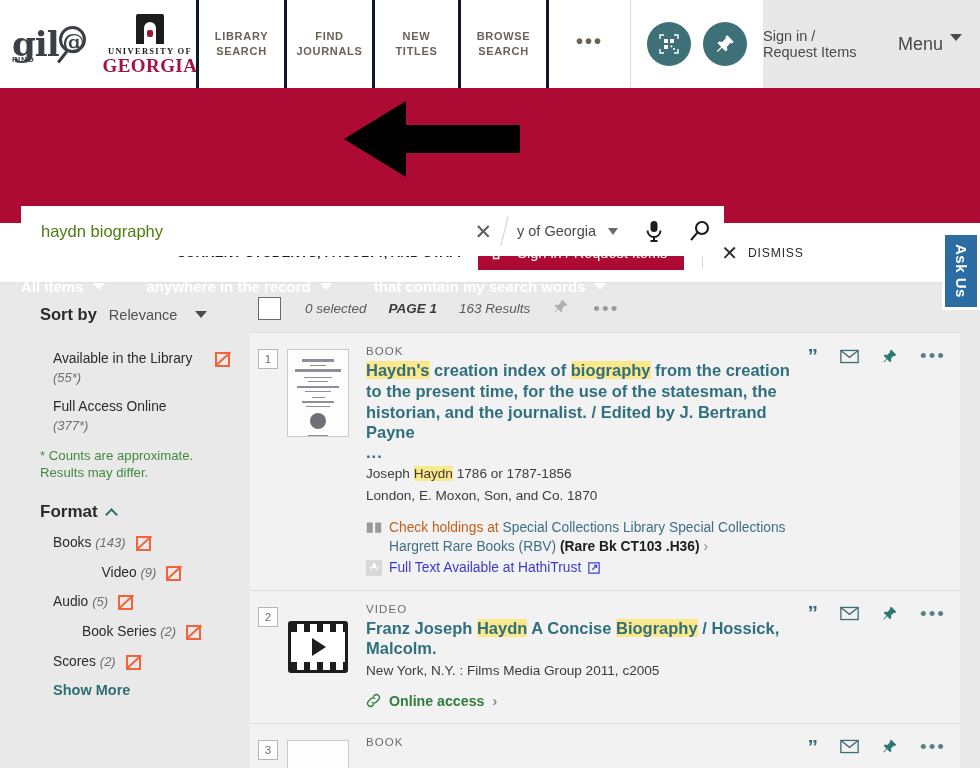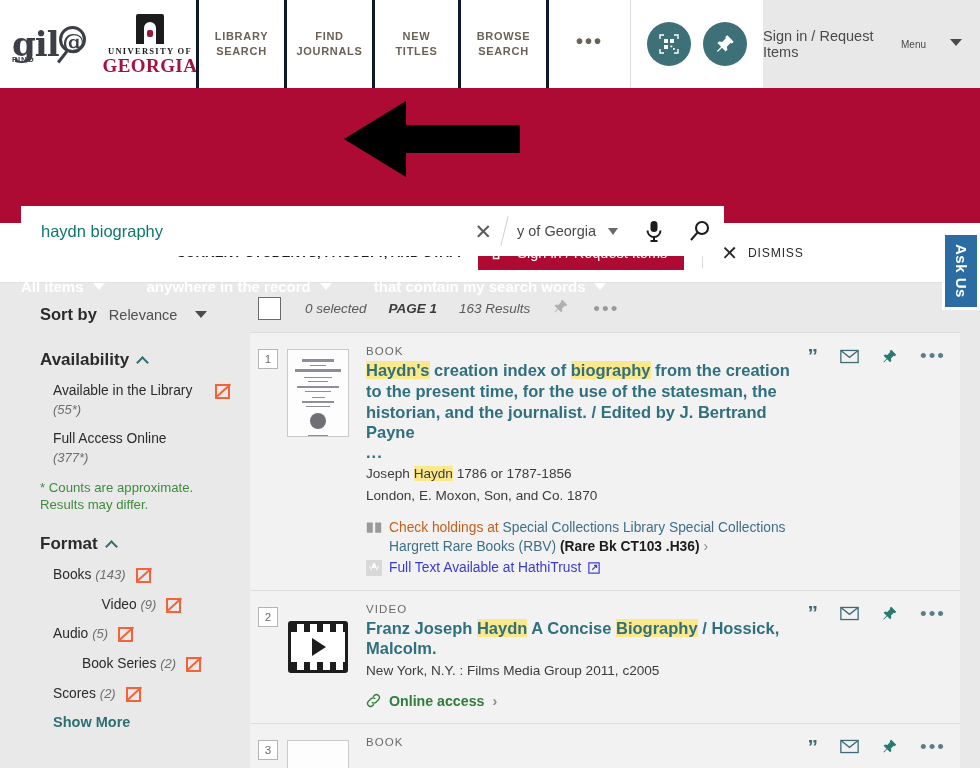--- a/index.html
+++ b/index.html
@@ -34,30 +34,30 @@
     display:flex; align-items:center; justify-content:center; text-align:center;
     font-size:11px; font-weight:600; letter-spacing:.7px; color:#6b6257;
     padding:0 12px; line-height:1.35; cursor:pointer; white-space:pre-line;
   }
   .navitem.w1 { width:88px; } .navitem.w2 { width:88px; } .navitem.w3 { width:86px; }
   .navitem.w4 { width:88px; } .navitem.dots { width:84px; font-size:20px; color:#6b6257; letter-spacing:2px; padding-bottom:6px;}
   .circlebtns { border-left:1px solid #dcdcdc; display:flex; align-items:center; gap:12px; padding:0 16px; }
   .cbtn { width:44px; height:44px; border-radius:50%; background:#3d7077; display:flex; align-items:center; justify-content:center; cursor:pointer; }
   .signzone { flex:1; background:#e8e8e8; display:flex; align-items:center; justify-content:flex-end; padding-right:18px; gap:26px; }
   .signzone .lnk { font-size:14.5px; color:#4a4a4a; cursor:pointer; }
-  .menuwrap { display:flex; align-items:flex-start; gap:24px; font-size:10px; color:#4a4a4a; cursor:pointer; }
+  .menuwrap { display:flex; align-items:flex-start; gap:7px; font-size:18px; color:#4a4a4a; cursor:pointer; }
   .caret-d { width:0;height:0;border-left:6px solid transparent;border-right:6px solid transparent;border-top:7px solid #4a4a4a; }
 
   
   .redband { background:#ad0b33; height:135px; padding:19px 0 0 0; position:relative; }
   .searchbox {
     position:absolute; left:21px; top:118px; width:703px; height:50px;
     background:#fff; display:flex; align-items:center;
   }
-  .sb-input { flex:1; padding-left:20px; font-size:16.5px; color:#0f766e; }
+  .sb-input { flex:1; padding-left:20px; font-size:16.5px; color:#4d7c0f; }
   .sb-clear { font-size:21px; color:#5c5c5c; padding:0 12px; cursor:pointer; line-height:1; }
   .sb-div { width:1px; height:30px; background:#d0d0d0; transform:rotate(14deg); }
   .sb-scope { font-size:14.5px; color:#4a4a4a; padding-left:12px; white-space:nowrap; }
   .sb-caret { width:0;height:0;border-left:5.5px solid transparent;border-right:5.5px solid transparent;border-top:7px solid #6a6a6a; margin:0 14px 0 12px; }
   .sb-mic, .sb-search { padding:0 12px; cursor:pointer; display:flex; align-items:center; }
   .adv { position:absolute; left:752px; top:133px; color:#fff; font-size:13.5px; letter-spacing:.6px; font-weight:400; cursor:pointer; }
   .facetrow { position:absolute; left:21px; top:190px; display:flex; align-items:center; gap:0; }
   .fchip { color:#fff; font-size:15px; font-weight:700; display:flex; align-items:center; gap:9px; cursor:pointer; margin-right:42px; }
   .fchip .caret-w { width:0;height:0;border-left:6px solid transparent;border-right:6px solid transparent;border-top:7px solid #fff; }
 
@@ -257,24 +257,20 @@
 <div class="main">
 
   <div class="sidebar">
 
     <div class="sortrow">
       <span class="sort-lbl">Sort by</span>
       <span class="sort-val">Relevance</span>
       <span class="sort-caret"></span>
     </div>
 
-    <div class="facet-h">
-      <span>Availability</span>
-      <span class="chev-up"></span>
-    </div>
 
     <div class="facet-item">
       <div class="facet-lbl">
         <span>Available in the Library</span>
         <span class="facet-cnt">(55*)</span>
       </div>
       <div class="excl">
           <div class="bx"></div>
           <div class="sl"></div>
         </div>

